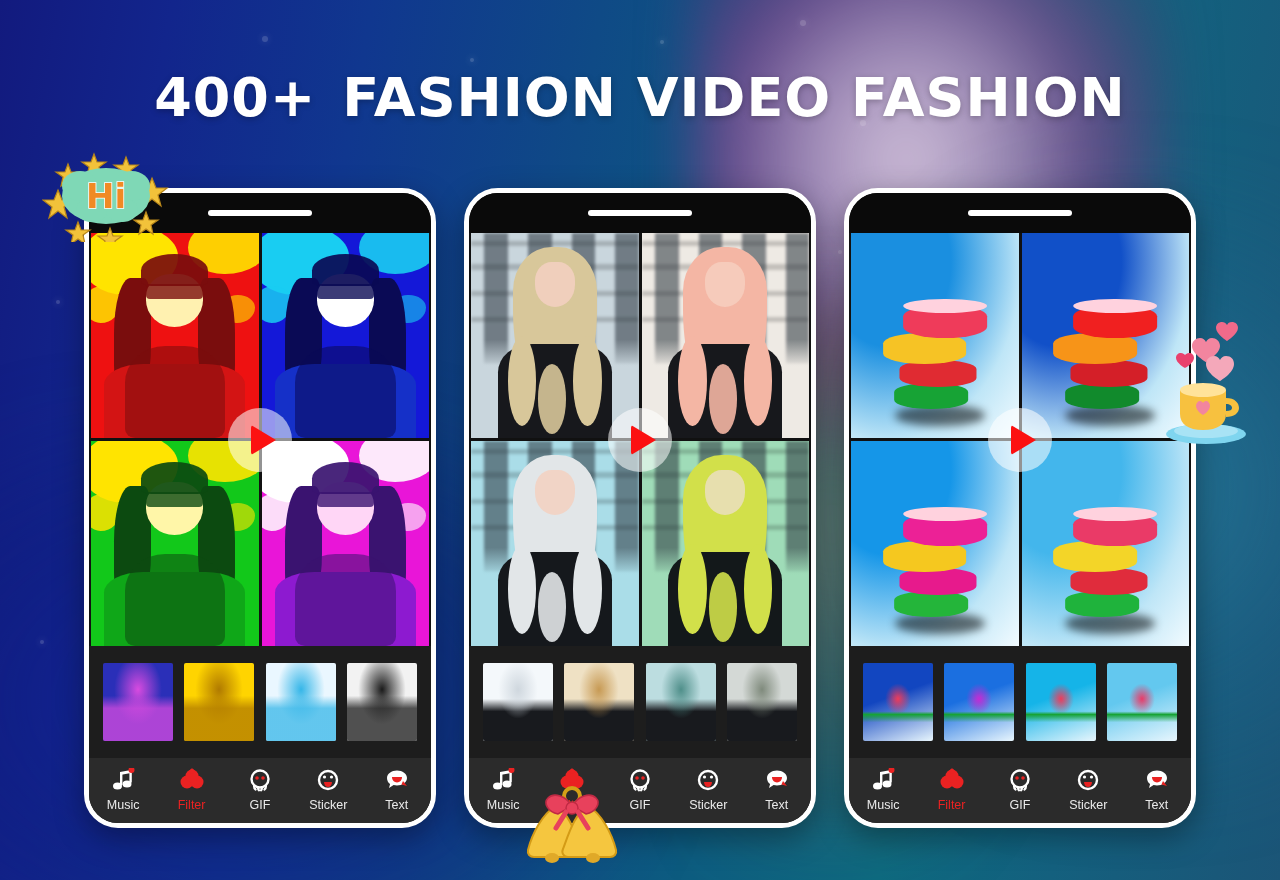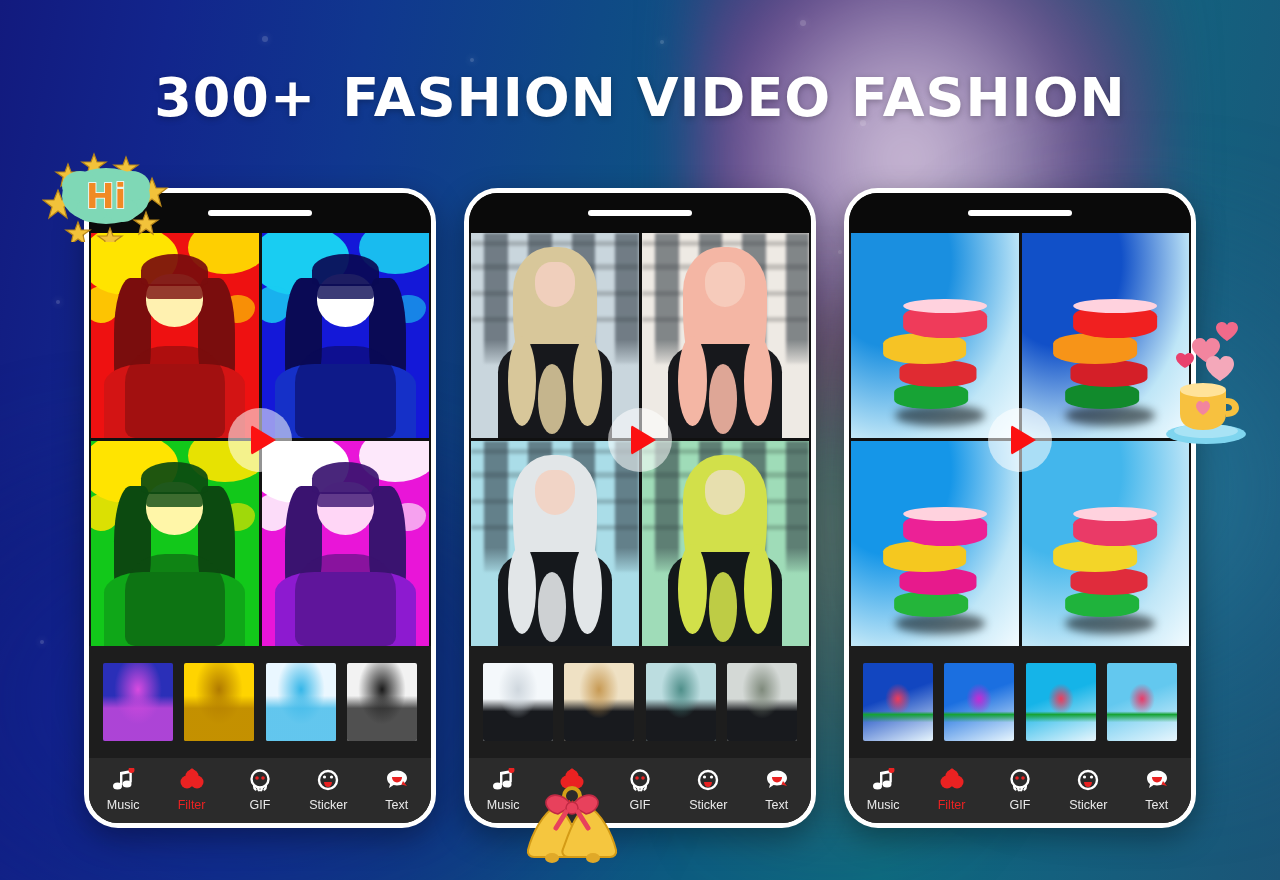--- a/index.html
+++ b/index.html
@@ -250,21 +250,21 @@
       <div class="sp" style="left: 860px; top: 760px; width: 4px; height: 4px;"></div>
       <div class="sp" style="left: 870px; top: 600px; width: 4px; height: 4px;"></div>
       <div class="sp" style="left: 860px; top: 470px; width: 4px; height: 4px;"></div>
       <div class="sp" style="left: 180px; top: 200px; width: 4px; height: 4px;"></div>
       <div class="sp" style="left: 660px; top: 40px; width: 4px; height: 4px;"></div>
       <div class="sp" style="left: 800px; top: 20px; width: 6px; height: 6px;"></div>
     </div>
 </div>
 
 <div id="headline">
-  <span class="count">300+</span><span>FASHION VIDEO FASHION</span>
+  <span class="count">400+</span><span>FASHION VIDEO FASHION</span>
 </div>
 
 <div class="phone" id="phone-1">
   <div class="phone-top">
     <div class="speaker-slit"></div>
   </div>
   <div class="preview">
       <div class="cell">
         <div class="pop">
     <div class="art" style="background:#ee1111"></div>

